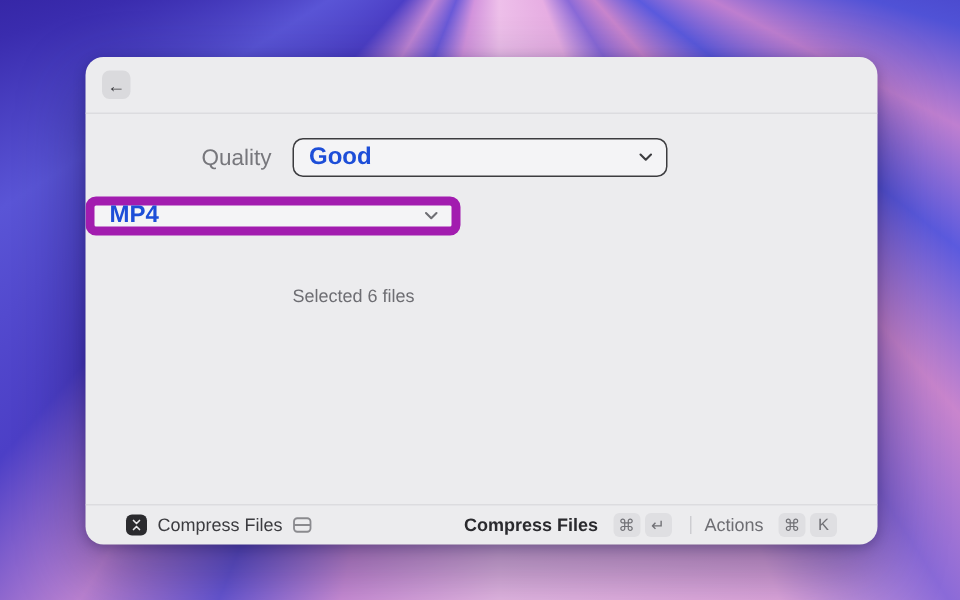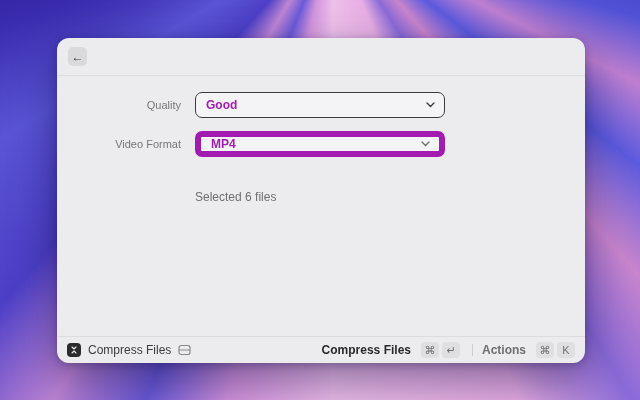--- a/index.html
+++ b/index.html
@@ -57,64 +57,64 @@
 
   .win-body { flex: 1 1 auto; padding-top: 16px; }
 
   .form-row {
     display: flex; align-items: center;
     margin-bottom: 13px;
   }
   .form-label {
     width: 124px; flex: 0 0 124px;
     text-align: right;
-    font-size: 11px; color: #77777c;
+    font-size: 15px; color: #77777c;
     margin-right: 14px;
   }
   .dropdown {
     width: 250px; height: 26px;
     background: #f4f4f6;
     border: 6px solid #a21caf;
     border-radius: 7px;
     display: flex; align-items: center; justify-content: space-between;
     padding: 0 9px 0 10px;
     cursor: pointer;
   }
   .dropdown.focused {
     border: 1.5px solid #3c3c3f;
   }
   .dropdown-value {
-    font-size: 12px; color: #a21caf; font-weight: 600;
+    font-size: 16px; color: #1d4ed8; font-weight: 600;
   }
   .chevron { display: flex; align-items: center; }
 
   .status-text {
     margin: 20px 0 0 138px;
     font-size: 12px; color: #6e6e73;
   }
 
   .win-footer {
     flex: 0 0 27px; height: 27px;
     border-top: 1px solid #dcdcdf;
     display: flex; align-items: center;
-    padding: 0 10px;
+    padding: 0 27px;
   }
   .footer-left { display: flex; align-items: center; gap: 7px; }
   .app-icon {
     width: 14px; height: 14px;
     background: #2b2b2e;
     border-radius: 4px;
     display: flex; align-items: center; justify-content: center;
   }
   .footer-app-name { font-size: 12px; color: #3c3c40; }
   .drive-icon { display: flex; align-items: center; }
 
   .footer-right { margin-left: auto; display: flex; align-items: center; }
   .action-label { font-size: 12px; font-weight: 700; color: #2a2a2e; margin-right: 7px; }
-  .action-label.secondary { font-weight: 700; color: #6e6e73; }
+  .action-label.secondary { font-weight: 400; color: #6e6e73; }
   .keycap {
     min-width: 18px; height: 16px;
     padding: 0 3px;
     background: #dfdfe2;
     border-radius: 4px;
     display: flex; align-items: center; justify-content: center;
     font-size: 11px; color: #717176;
     margin-left: 3px;
     cursor: pointer;
   }
@@ -143,21 +143,20 @@
         <span class="dropdown-value">Good</span>
         <span class="chevron">
           <svg width="9" height="6" viewBox="0 0 9 6">
               <path d="M1 1 L4.5 4.5 L8 1" fill="none" stroke="#3c3c3f" stroke-width="1.4" stroke-linecap="round" stroke-linejoin="round"></path>
             </svg>
         </span>
       </div>
     </div>
 
     <div class="form-row">
-      <div class="form-label">Video Format</div>
       <div class="dropdown">
         <span class="dropdown-value">MP4</span>
         <span class="chevron">
           <svg width="9" height="6" viewBox="0 0 9 6">
               <path d="M1 1 L4.5 4.5 L8 1" fill="none" stroke="#6e6e73" stroke-width="1.4" stroke-linecap="round" stroke-linejoin="round"></path>
             </svg>
         </span>
       </div>
     </div>
 

